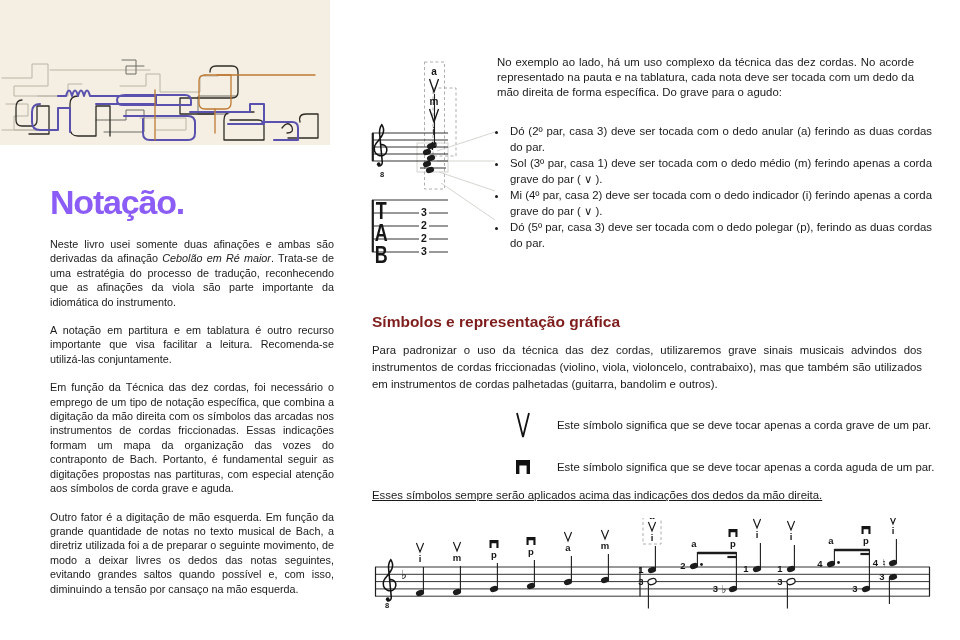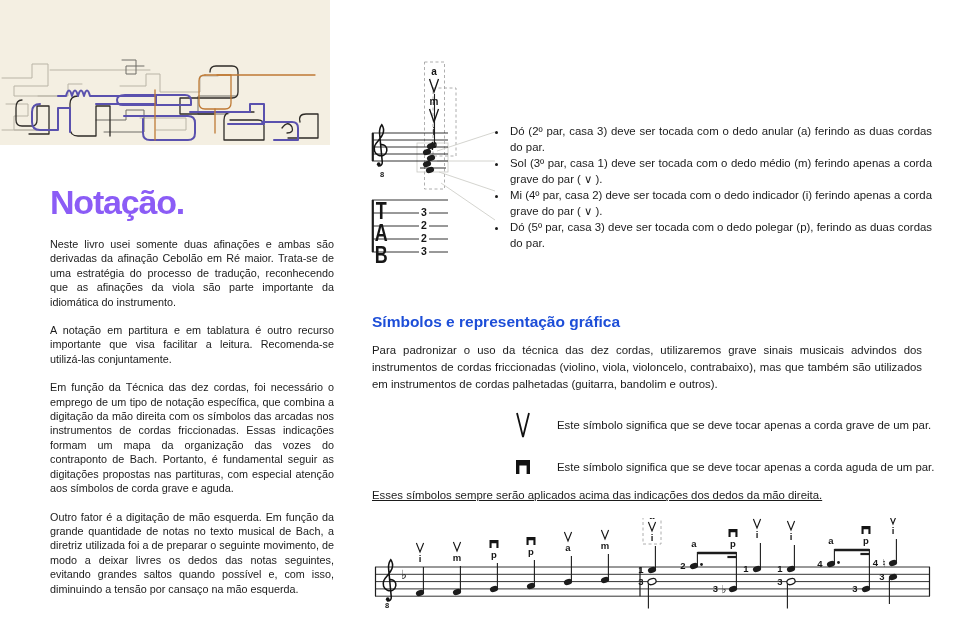--- a/index.html
+++ b/index.html
@@ -4,28 +4,28 @@
 <style>
   html,body{margin:0;padding:0;background:#e8e8e8;}
   #page{position:relative;width:960px;height:640px;background:#ffffff;overflow:hidden;
         font-family:"Liberation Sans",sans-serif;color:#1b1b1b;}
   
   #artwork{position:absolute;left:0;top:0;width:330px;height:145px;background:#f4efe2;}
   
   #left-col{position:absolute;left:50px;top:183px;width:284px;}
   #left-col h1{margin:0 0 15px 0;font-size:34px;font-weight:700;letter-spacing:-1.2px;color:#8b5cf6;}
   #left-col p{margin:0 0 14px 0;font-size:10.8px;line-height:14.4px;text-align:justify;}
-  .ital{}
+  .ital{font-style:italic;}
   
   #chord-wrap{position:absolute;left:368px;top:56px;width:132px;height:208px;}
   
   #right-intro{position:absolute;left:497px;top:55px;width:417px;font-size:11.4px;line-height:15.2px;text-align:justify;}
   #bullet-list{position:absolute;left:494px;top:123px;width:424px;margin:0;padding:0 0 0 14px;}
   #bullet-list li{font-size:11.4px;line-height:16px;text-align:justify;margin:0;padding:0 0 0 2px;}
-  #section-heading{position:absolute;left:372px;top:313px;width:500px;font-size:15.5px;font-weight:700;color:#1d4ed8;margin:0;}
+  #section-heading{position:absolute;left:372px;top:313px;width:500px;font-size:15.5px;font-weight:700;color:#7f1d1d;margin:0;}
   #section-intro{position:absolute;left:372px;top:342px;width:550px;font-size:11.4px;line-height:17.2px;text-align:justify;}
   #symbol-rows{position:absolute;left:497px;top:408px;width:440px;}
   .sym-row{display:flex;align-items:center;height:34px;margin-bottom:8px;text-align:center;}
   .sym-cell{width:52px;display:flex;justify-content:center;align-items:center;}
   .sym-text{font-size:11.4px;margin-left:8px;}
   #closing-line{position:absolute;left:372px;top:489px;width:560px;font-size:11.4px;text-decoration:underline;}
   
   #score-wrap{position:absolute;left:368px;top:518px;width:572px;height:112px;}
   svg text{font-family:"Liberation Sans",sans-serif;}
   .mus{font-family:"DejaVu Sans",sans-serif;}
@@ -134,20 +134,21 @@
         <text x="424" y="216" font-size="10.5" font-weight="700" text-anchor="middle" fill="#161616">3</text>
         <rect x="419" y="220" width="10" height="11" fill="#fff"></rect>
         <text x="424" y="229" font-size="10.5" font-weight="700" text-anchor="middle" fill="#161616">2</text>
         <rect x="419" y="233" width="10" height="11" fill="#fff"></rect>
         <text x="424" y="242" font-size="10.5" font-weight="700" text-anchor="middle" fill="#161616">2</text>
         <rect x="419" y="246" width="10" height="11" fill="#fff"></rect>
         <text x="424" y="255" font-size="10.5" font-weight="700" text-anchor="middle" fill="#161616">3</text>
       </svg>
   </div>
 
+  <div id="right-intro">No exemplo ao lado, há um uso complexo da técnica das dez cordas. No acorde representado na pauta e na tablatura, cada nota deve ser tocada com um dedo da mão direita de forma específica. Do grave para o agudo:</div>
 
   <ul id="bullet-list">
     <li>Dó (2º par, casa 3) deve ser tocada com o dedo anular (a) ferindo as duas cordas do par.</li>
     <li>Sol (3º par, casa 1) deve ser tocada com o dedo médio (m) ferindo apenas a corda grave do par ( ∨ ).</li>
     <li>Mi (4º par, casa 2) deve ser tocada com o dedo indicador (i) ferindo apenas a corda grave do par ( ∨ ).</li>
     <li>Dó (5º par, casa 3) deve ser tocada com o dedo polegar (p), ferindo as duas cordas do par.</li>
   </ul>
 
   <h2 id="section-heading">Símbolos e representação gráfica</h2>
 

